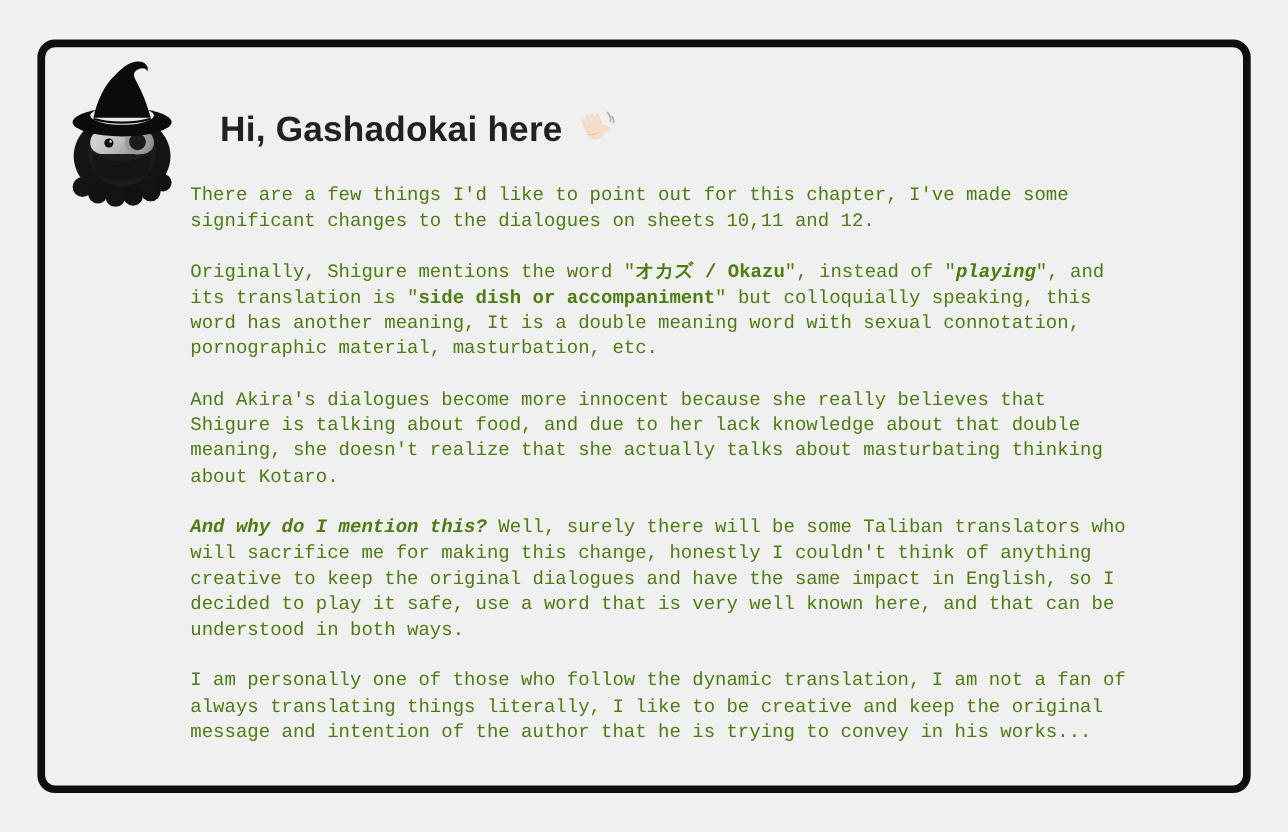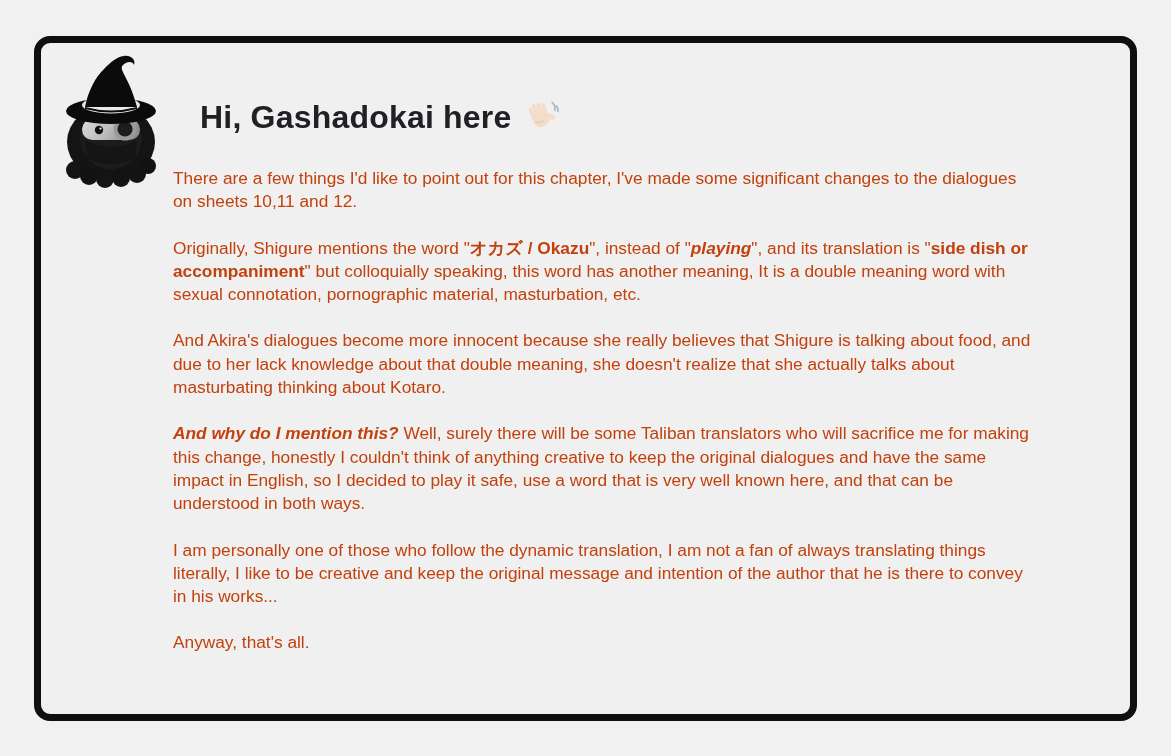--- a/index.html
+++ b/index.html
@@ -38,22 +38,23 @@
     color: #202124;
     letter-spacing: 0.2px;
     margin-left: 27px;
     margin-bottom: 31px;
   }
   .wave-icon { width: 37px; height: 37px; flex: 0 0 auto; }
   .note-body { width: 858px; }
   .note-body p {
     font-size: 17.3px;
     line-height: 23.3px;
-    color: #c2410c;
+    color: #4d7c0f;
     margin: 0 0 23px 0;
+    font-family: Liberation Mono, monospace;
   }
   .note-body p:last-child { margin-bottom: 0; }
   .seg-bold { font-weight: 700; margin-top: 30px; }
   .seg-bold-italic { font-weight: 700; font-style: italic; }
 </style>
 </head>
 <body>
 
 <div class="card">
   <div class="card-inner">
@@ -116,19 +117,18 @@
             <path d="M36 7.5 q2.4 2.8 1.7 6" stroke="#aeb2b7" stroke-width="1.7" fill="none" stroke-linecap="round"></path>
           </svg>
         </span>
       </h1>
 
       <div class="note-body">
           <p><span>There are a few things I'd like to point out for this chapter, I've made some significant changes to the dialogues on sheets 10,11 and 12.</span></p>
           <p><span>Originally, Shigure mentions the word "</span><span class="seg-bold">オカズ / Okazu</span><span>", instead of "</span><span class="seg-bold-italic">playing</span><span>", and its translation is "</span><span class="seg-bold">side dish or accompaniment</span><span>" but colloquially speaking, this word has another meaning, It is a double meaning word with sexual connotation, pornographic material, masturbation, etc.</span></p>
           <p><span>And Akira's dialogues become more innocent because she really believes that Shigure is talking about food, and due to her lack knowledge about that double meaning, she doesn't realize that she actually talks about masturbating thinking about Kotaro.</span></p>
           <p><span class="seg-bold-italic">And why do I mention this?</span><span> Well, surely there will be some Taliban translators who will sacrifice me for making this change, honestly I couldn't think of anything creative to keep the original dialogues and have the same impact in English, so I decided to play it safe, use a word that is very well known here, and that can be understood in both ways.</span></p>
-          <p><span>I am personally one of those who follow the dynamic translation, I am not a fan of always translating things literally, I like to be creative and keep the original message and intention of the author that he is there to convey in his works...</span></p>
-          <p><span>Anyway, that's all.</span></p>
+          <p><span>I am personally one of those who follow the dynamic translation, I am not a fan of always translating things literally, I like to be creative and keep the original message and intention of the author that he is trying to convey in his works...</span></p>
         </div>
     </div>
 
   </div>
 </div>
 
 </body></html>

